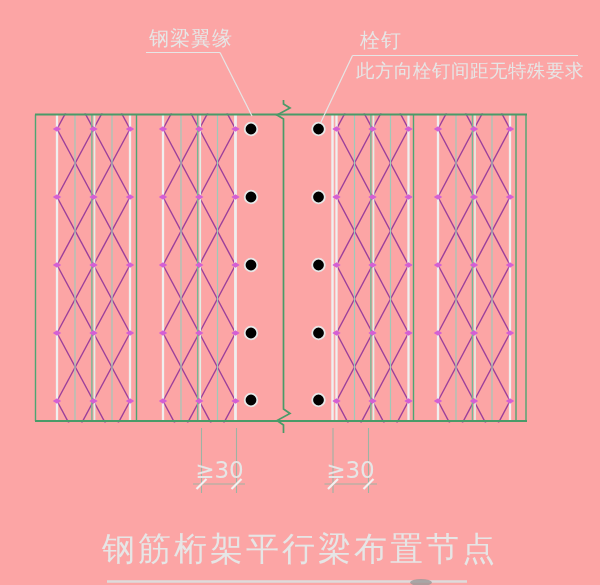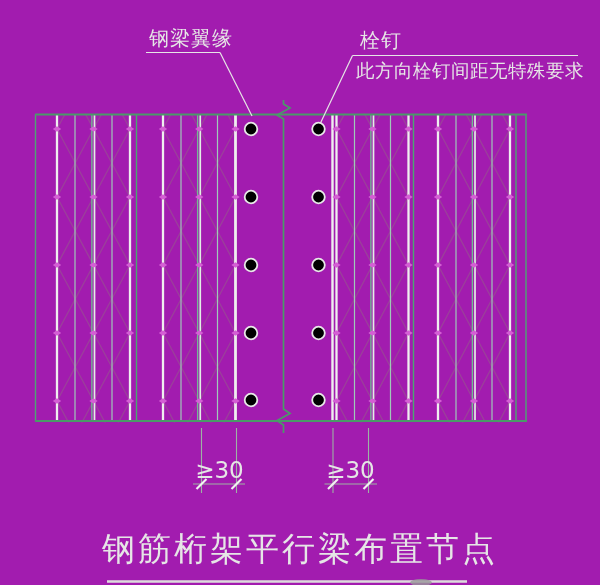--- a/index.html
+++ b/index.html
@@ -1,16 +1,16 @@
 <!DOCTYPE html>
 <html><head>
 <meta charset="utf-8">
 <style>
   html,body{margin:0;padding:0;background:#000;}
-  .stage{position:relative;width:600px;height:585px;background:#a21caf;overflow:hidden;}
+  .stage{position:relative;width:600px;height:585px;background:#fca5a5;overflow:hidden;}
   svg{display:block;}
   text{font-family:"DejaVu Sans","Liberation Sans",sans-serif;fill:#e6e6e6;}
   .lbl{font-size:20px;letter-spacing:1px;}
   .note{font-size:18.5px;letter-spacing:0.5px;}
   .dim{font-size:23px;}
   .title{font-size:33px;letter-spacing:3px;}
 </style>
 </head>
 <body>
 

